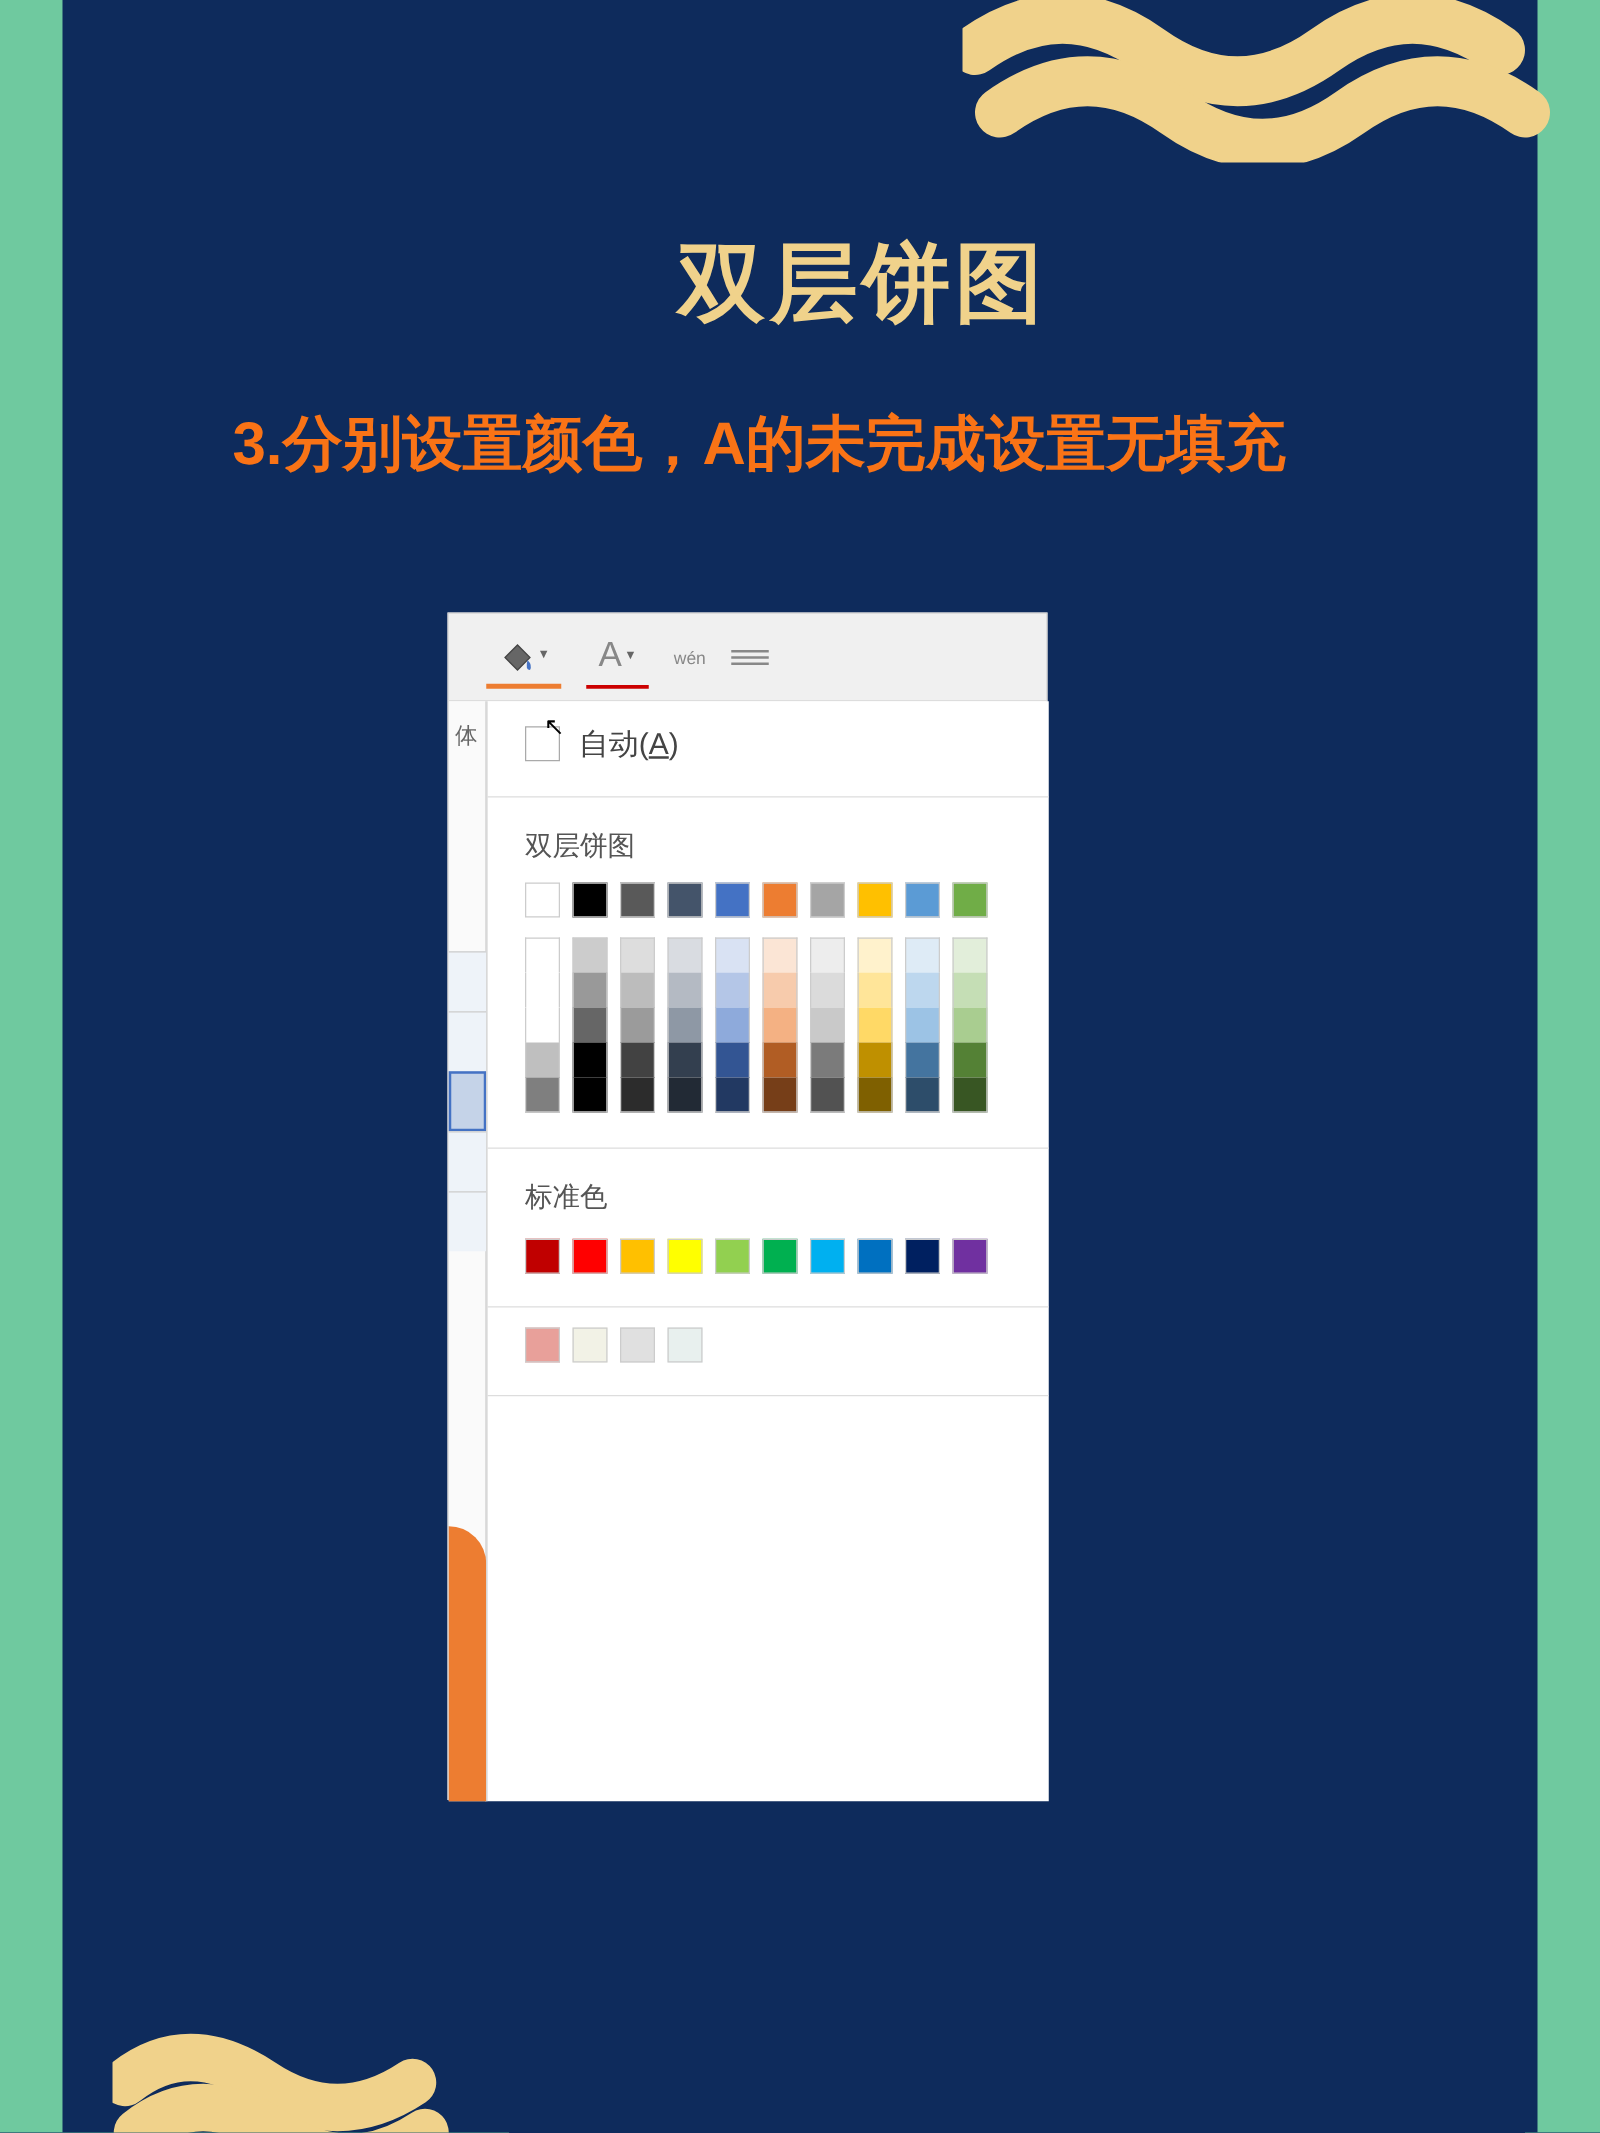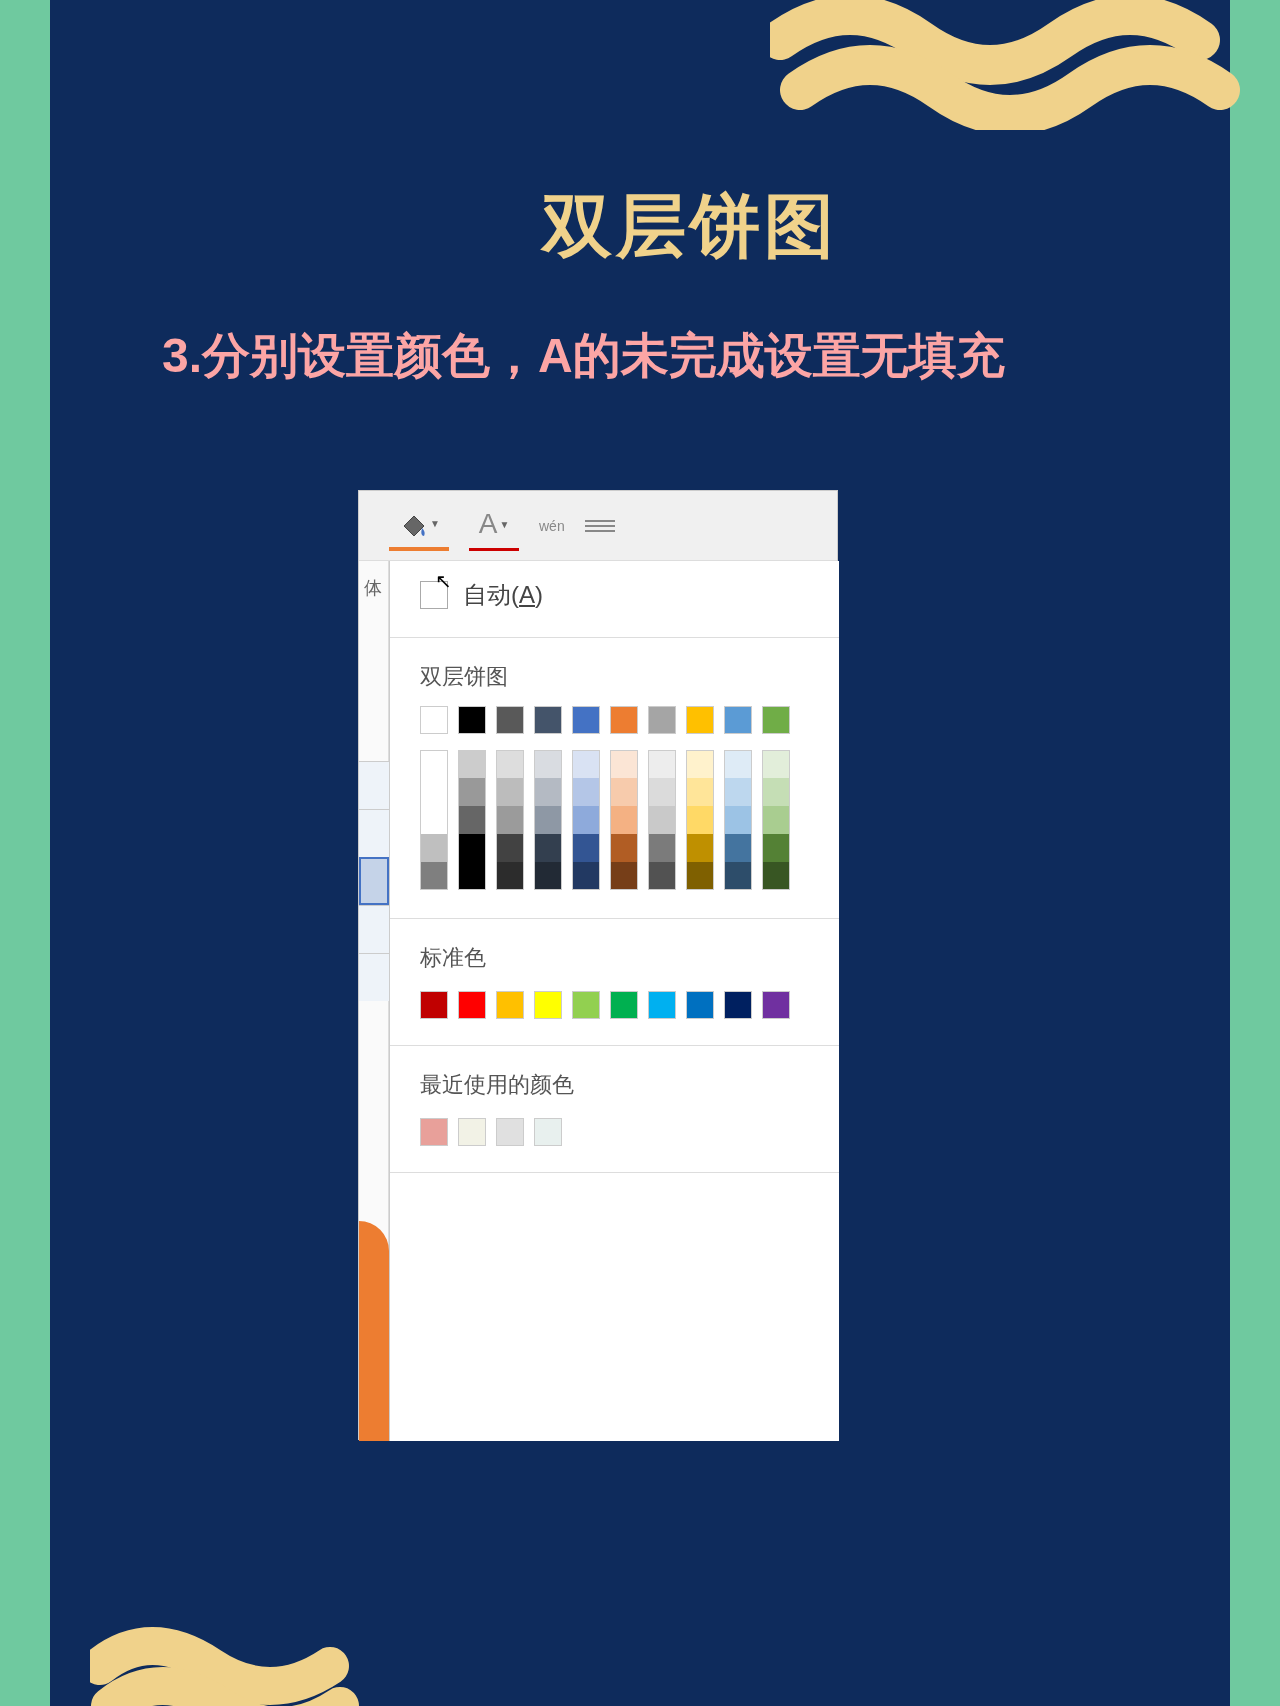--- a/index.html
+++ b/index.html
@@ -40,23 +40,23 @@
       width: 1180px;
       text-align: center;
       color: #f0d28b;
       font-size: 70px;
       font-weight: bold;
       letter-spacing: 4px;
     }
     .instruction-text {
       position: absolute;
       top: 320px;
-      left: 112px;
+      left: 136px;
       width: 1040px;
-      color: #fca5a5;
+      color: #f97316;
       font-size: 48px;
       font-weight: bold;
       line-height: 1.5;
     }
     .screenshot {
       position: absolute;
       top: 490px;
       left: 308px;
       width: 480px;
       height: 950px;
@@ -403,21 +403,20 @@
           <div class="swatch" style="background: rgb(255, 255, 0);"></div>
           <div class="swatch" style="background: rgb(146, 208, 80);"></div>
           <div class="swatch" style="background: rgb(0, 176, 80);"></div>
           <div class="swatch" style="background: rgb(0, 176, 240);"></div>
           <div class="swatch" style="background: rgb(0, 112, 192);"></div>
           <div class="swatch" style="background: rgb(0, 32, 96);"></div>
           <div class="swatch" style="background: rgb(112, 48, 160);"></div>
         </div>
 
       <div class="divider"></div>
-      <div class="section-label">最近使用的颜色</div>
       <div class="recent-row" id="recent-row">
           <div class="swatch" style="background: rgb(232, 160, 154);"></div>
           <div class="swatch" style="background: rgb(242, 242, 230);"></div>
           <div class="swatch" style="background: rgb(224, 224, 224);"></div>
           <div class="swatch" style="background: rgb(232, 240, 238);"></div>
         </div>
 
       <div class="divider"></div>
 
     </div>

